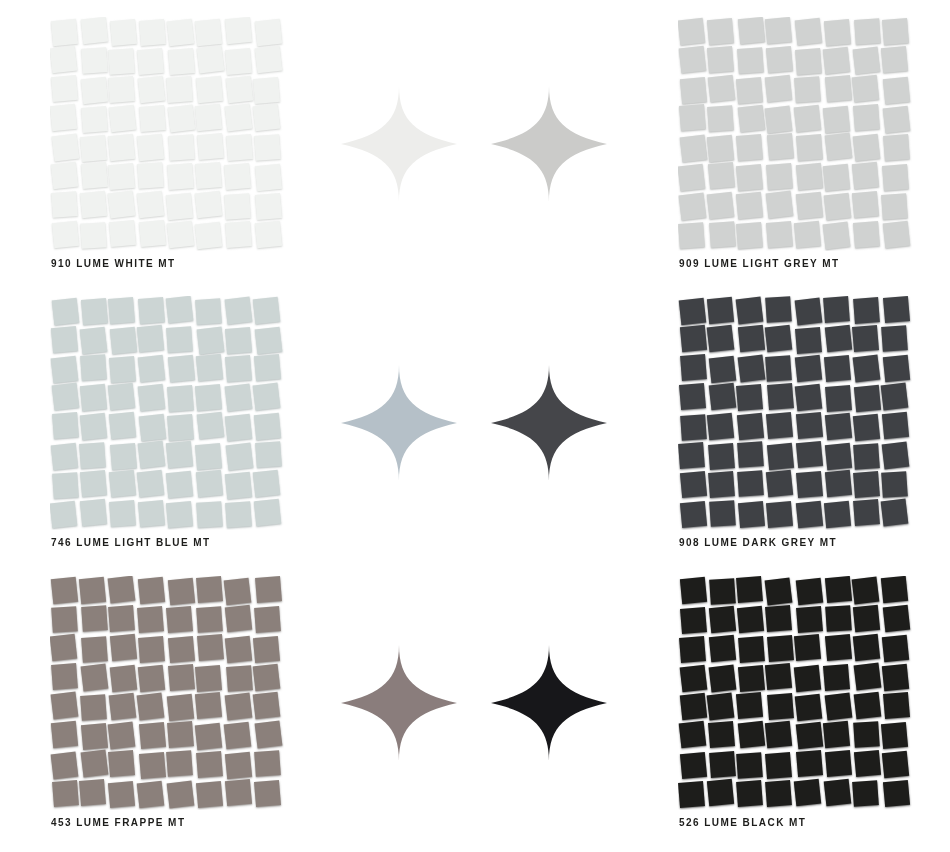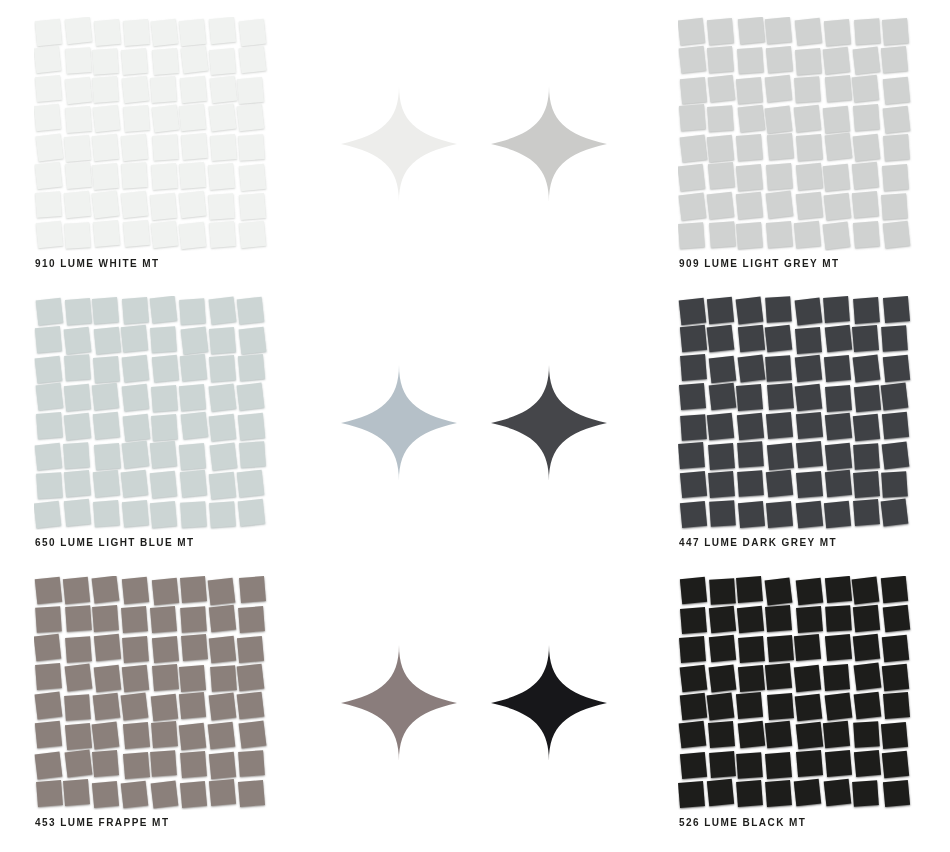--- a/index.html
+++ b/index.html
@@ -30,21 +30,21 @@
   .row-2 { top: 279px; }
   .row-3 { top: 559px; }
 
   
   .product {
     position: absolute;
     top: 0;
     width: 270px;
     height: 284px;
   }
-  .product.left  { left: 34px;  }
+  .product.left  { left: 50px;  }
   .product.right { left: 678px; }
 
   .mosaic {
     position: relative;
     width: 234px;
     height: 234px;
     margin-top: 17px;
     overflow: hidden;
   }
 
@@ -305,21 +305,21 @@
           <div class="tile" style="left: 203.672px; top: 175.07px; background: rgb(204, 213, 212); transform: rotate(-6.29deg); box-shadow: rgba(110, 125, 125, 0.48) 0px 1px 2px;"></div>
           <div class="tile" style="left: 0.847641px; top: 205.623px; background: rgb(204, 213, 212); transform: rotate(-6.16deg); box-shadow: rgba(110, 125, 125, 0.48) 0px 1px 2px;"></div>
           <div class="tile" style="left: 30.8572px; top: 204.293px; background: rgb(204, 213, 212); transform: rotate(-5.57deg); box-shadow: rgba(110, 125, 125, 0.48) 0px 1px 2px;"></div>
           <div class="tile" style="left: 60.4908px; top: 204.674px; background: rgb(204, 213, 212); transform: rotate(-4.17deg); box-shadow: rgba(110, 125, 125, 0.48) 0px 1px 2px;"></div>
           <div class="tile" style="left: 89.3202px; top: 204.972px; background: rgb(204, 213, 212); transform: rotate(-5.24deg); box-shadow: rgba(110, 125, 125, 0.48) 0px 1px 2px;"></div>
           <div class="tile" style="left: 116.847px; top: 205.654px; background: rgb(204, 213, 212); transform: rotate(-5.23deg); box-shadow: rgba(110, 125, 125, 0.48) 0px 1px 2px;"></div>
           <div class="tile" style="left: 147.438px; top: 206.456px; background: rgb(204, 213, 212); transform: rotate(-3.81deg); box-shadow: rgba(110, 125, 125, 0.48) 0px 1px 2px;"></div>
           <div class="tile" style="left: 176.135px; top: 205.805px; background: rgb(204, 213, 212); transform: rotate(-4.03deg); box-shadow: rgba(110, 125, 125, 0.48) 0px 1px 2px;"></div>
           <div class="tile" style="left: 204.869px; top: 203.773px; background: rgb(204, 213, 212); transform: rotate(-6.06deg); box-shadow: rgba(110, 125, 125, 0.48) 0px 1px 2px;"></div>
         </div>
-      <div class="product-label">650 LUME LIGHT BLUE MT</div>
+      <div class="product-label">746 LUME LIGHT BLUE MT</div>
     </div>
 
     <div class="sparkle-pair">
       <div class="sparkle s-a">
           <svg viewBox="0 0 118 118" xmlns="http://www.w3.org/2000/svg">
             <path d="M 59 1 C 59 35.75, 76.25 49.7, 117 59 C 76.25 68.3, 59 82.25, 59 117 C 59 82.25, 41.75 68.3, 1 59 C 41.75 49.7, 59 35.75, 59 1 Z" fill="#b5c0c8"></path>
           </svg>
         </div>
       <div class="sparkle s-b">
           <svg viewBox="0 0 118 118" xmlns="http://www.w3.org/2000/svg">
@@ -388,21 +388,21 @@
           <div class="tile" style="left: 203.578px; top: 175.624px; background: rgb(63, 65, 69); transform: rotate(-3.87deg); box-shadow: rgba(20, 22, 25, 0.55) 0px 1px 2px;"></div>
           <div class="tile" style="left: 3.11189px; top: 205.908px; background: rgb(63, 65, 69); transform: rotate(-5.35deg); box-shadow: rgba(20, 22, 25, 0.55) 0px 1px 2px;"></div>
           <div class="tile" style="left: 32.367px; top: 204.596px; background: rgb(63, 65, 69); transform: rotate(-3.8deg); box-shadow: rgba(20, 22, 25, 0.55) 0px 1px 2px;"></div>
           <div class="tile" style="left: 60.6492px; top: 205.508px; background: rgb(63, 65, 69); transform: rotate(-4.98deg); box-shadow: rgba(20, 22, 25, 0.55) 0px 1px 2px;"></div>
           <div class="tile" style="left: 89.2465px; top: 206.417px; background: rgb(63, 65, 69); transform: rotate(-4.96deg); box-shadow: rgba(20, 22, 25, 0.55) 0px 1px 2px;"></div>
           <div class="tile" style="left: 118.56px; top: 205.544px; background: rgb(63, 65, 69); transform: rotate(-5.94deg); box-shadow: rgba(20, 22, 25, 0.55) 0px 1px 2px;"></div>
           <div class="tile" style="left: 146.699px; top: 206.094px; background: rgb(63, 65, 69); transform: rotate(-5.44deg); box-shadow: rgba(20, 22, 25, 0.55) 0px 1px 2px;"></div>
           <div class="tile" style="left: 176.484px; top: 203.648px; background: rgb(63, 65, 69); transform: rotate(-4.41deg); box-shadow: rgba(20, 22, 25, 0.55) 0px 1px 2px;"></div>
           <div class="tile" style="left: 203.928px; top: 203.692px; background: rgb(63, 65, 69); transform: rotate(-6.8deg); box-shadow: rgba(20, 22, 25, 0.55) 0px 1px 2px;"></div>
         </div>
-      <div class="product-label">447 LUME DARK GREY MT</div>
+      <div class="product-label">908 LUME DARK GREY MT</div>
     </div>
   </div>
 
   <div class="swatch-row row-3">
     <div class="product left">
       <div class="mosaic">
           <div class="tile" style="left: 1.85082px; top: 2.15988px; background: rgb(139, 128, 123); transform: rotate(-5.99deg); box-shadow: rgba(60, 54, 50, 0.5) 0px 1px 2px;"></div>
           <div class="tile" style="left: 30.3507px; top: 1.91983px; background: rgb(139, 128, 123); transform: rotate(-5.66deg); box-shadow: rgba(60, 54, 50, 0.5) 0px 1px 2px;"></div>
           <div class="tile" style="left: 58.876px; top: 0.707333px; background: rgb(139, 128, 123); transform: rotate(-6.92deg); box-shadow: rgba(60, 54, 50, 0.5) 0px 1px 2px;"></div>
           <div class="tile" style="left: 88.9822px; top: 2.21696px; background: rgb(139, 128, 123); transform: rotate(-5.74deg); box-shadow: rgba(60, 54, 50, 0.5) 0px 1px 2px;"></div>

